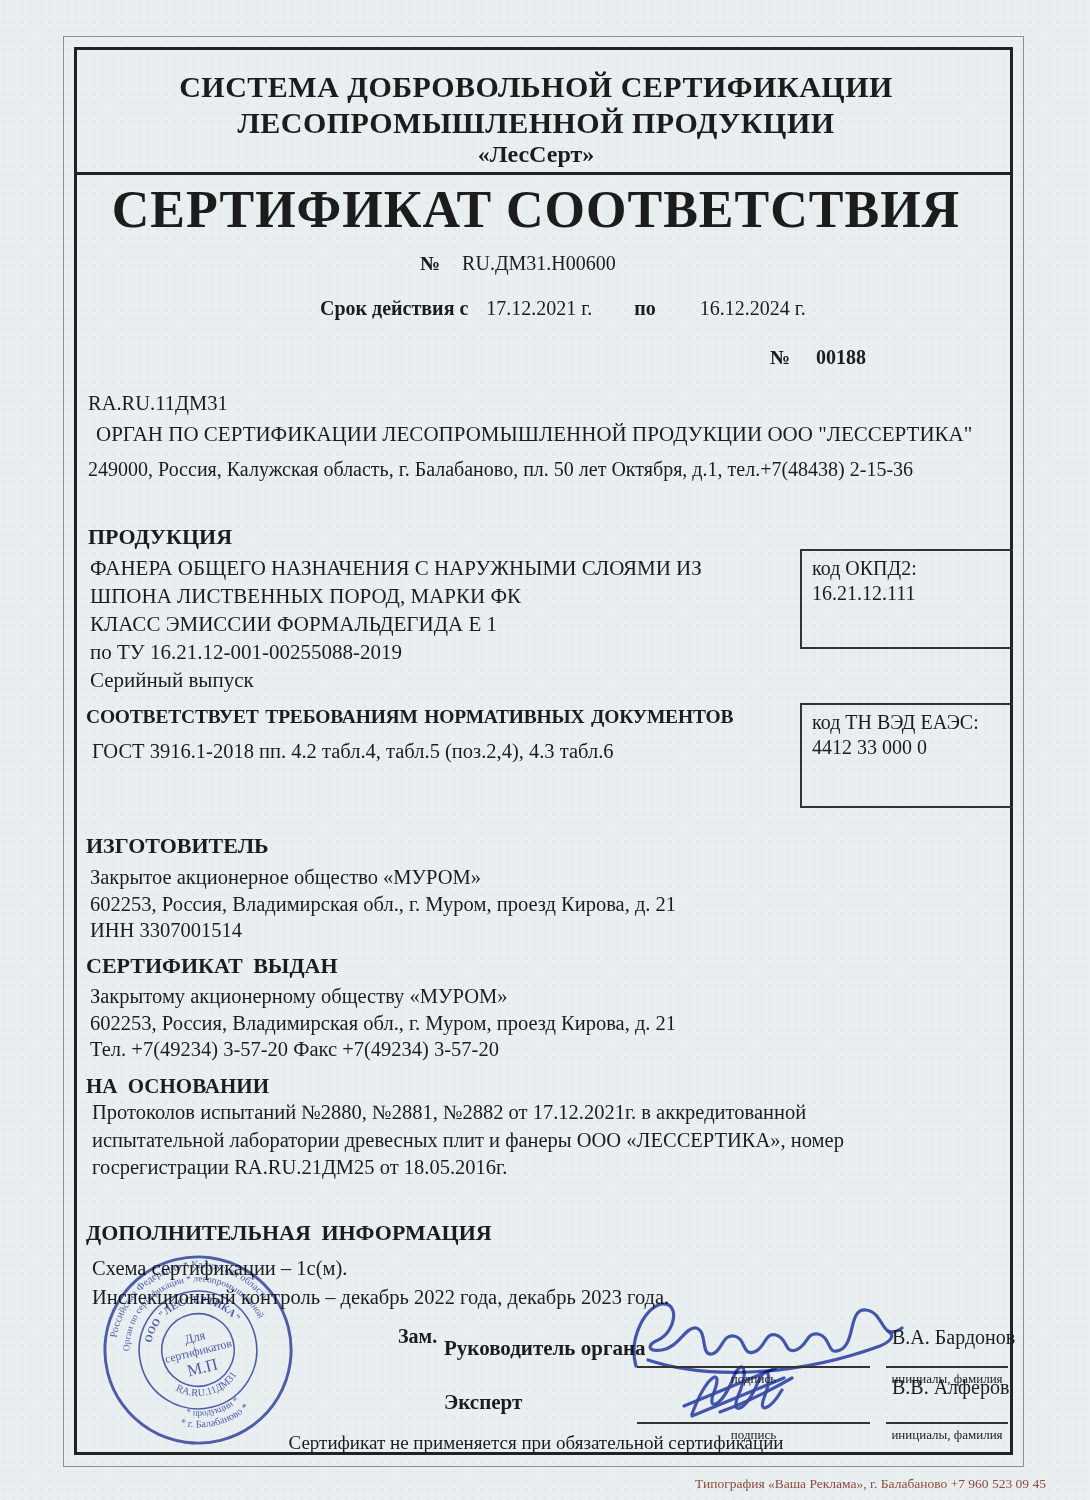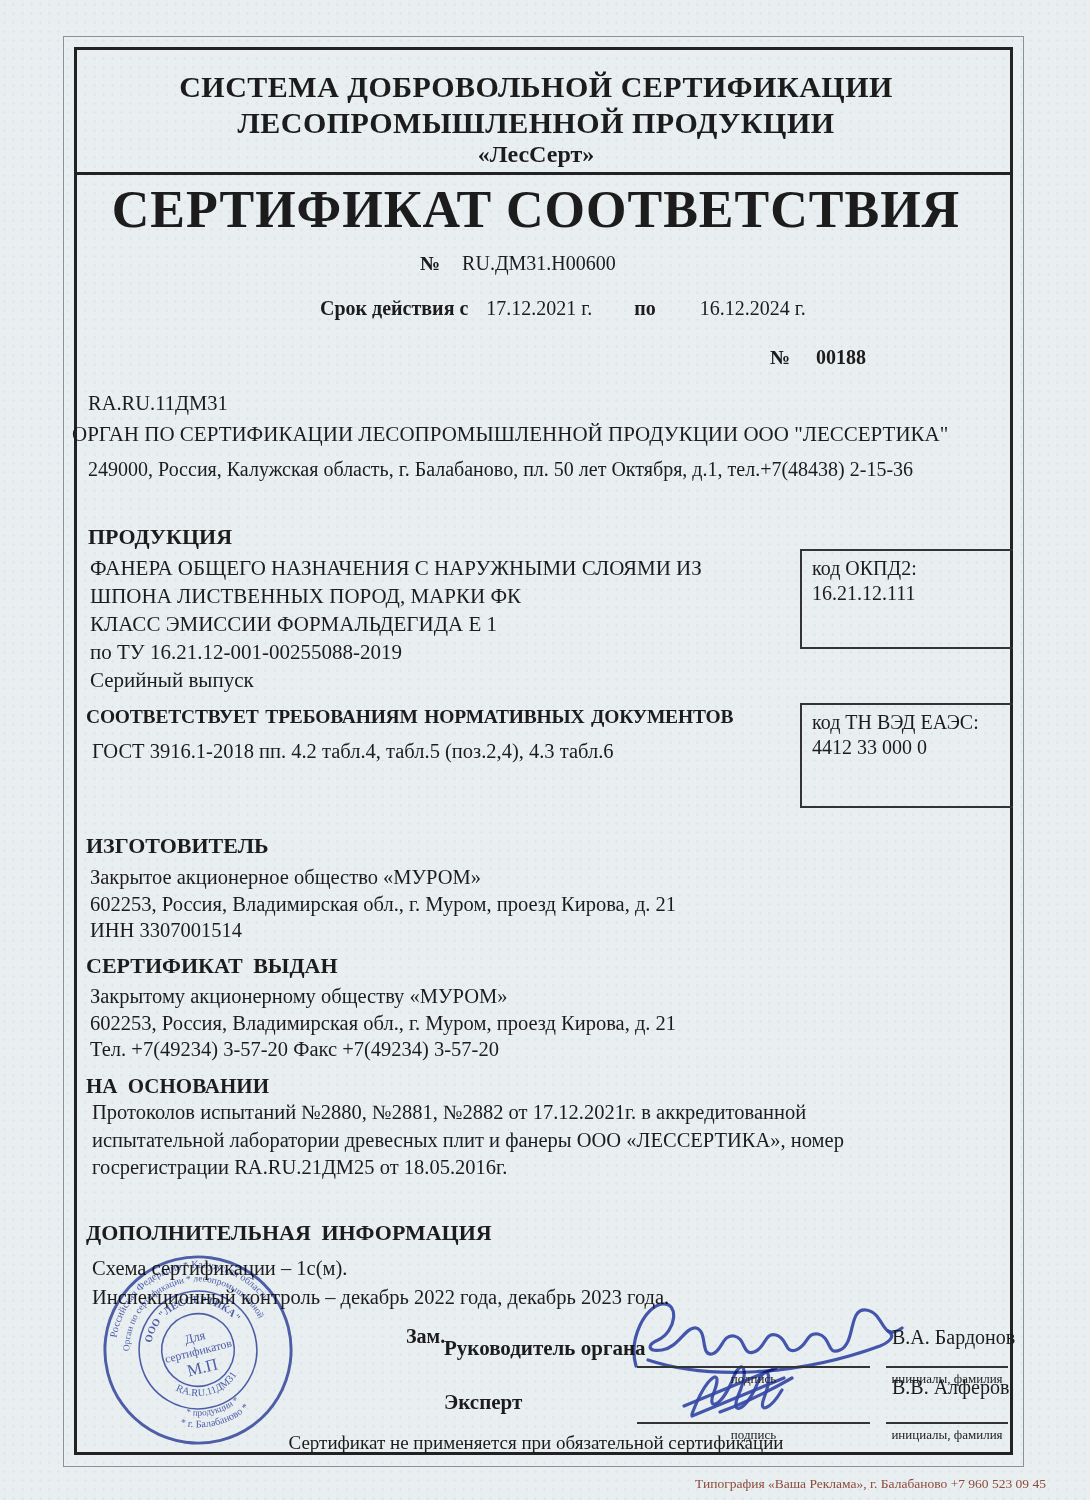--- a/index.html
+++ b/index.html
@@ -27,39 +27,39 @@
   .cert-no-row{ top:252px; left:420px; font-size:20px; display:flex; gap:22px; }
   .cert-no-row .no-sign{ font-weight:bold; }
   .validity-row{ top:297px; left:320px; font-size:20px; display:flex; }
   .validity-row .b{ font-weight:bold; }
   .validity-row .g1{ width:18px; } .validity-row .g2{ width:42px; } .validity-row .g3{ width:44px; }
   .form-no{ top:346px; left:770px; font-weight:bold; font-size:20px; display:flex; gap:26px; }
   .h-row{ left:88px; display:flex; align-items:baseline; gap:20px; }
   .sec-h{ font-weight:bold; font-size:22px; word-spacing:5px; }
   .body-t{ font-size:20.5px; }
   .org-h{ top:392px; }
-  .org-name{ top:422px; left:72px; font-size:21px; }
+  .org-name{ top:422px; left:96px; font-size:21px; }
   .org-addr{ top:458px; left:88px; font-size:20px; }
   .prod-h{ top:524px; left:88px; }
   .prod-lines{ top:554px; left:90px; line-height:28px; font-size:21px; }
   .code-box{ left:800px; width:213px; border:2px solid #333; border-right:none; font-size:20px; padding:6px 4px 6px 10px; }
   .okpd-box{ top:549px; height:100px; }
   .tnved-box{ top:703px; height:105px; }
   .code-box .code-val{ text-align:left; margin-top:2px; }
   .conf-h{ top:706px; left:86px; font-size:19.5px; width:710px; letter-spacing:-0.2px; word-spacing:2px; }
   .gost{ top:740px; left:92px; }
   .manuf-h{ top:833px; left:86px; }
   .manuf-lines{ top:864px; left:90px; line-height:26.5px; font-size:20.5px; }
   .issued-h{ top:953px; left:86px; }
   .issued-lines{ top:983px; left:90px; line-height:26.5px; font-size:20.5px; }
   .basis-h{ top:1074px; left:86px; font-size:21px; }
   .basis-lines{ top:1099px; left:92px; line-height:27.5px; font-size:20.5px; }
   .add-h{ top:1220px; left:86px; }
   .add-lines{ top:1254px; left:92px; line-height:29px; font-size:20.5px; }
-  .zam{ top:1325px; left:398px; font-weight:bold; font-size:20px;margin-left:8px; }
+  .zam{ top:1325px; left:398px; font-weight:bold; font-size:20px; }
   .role-head{ top:1336px; left:444px; font-weight:bold; font-size:21px; }
   .role-expert{ top:1390px; left:444px; font-weight:bold; font-size:21px; }
   .sig-line{ height:2px; background:#333; }
   .line-sig1{ left:637px; top:1366px; width:233px; }
   .line-name1{ left:886px; top:1366px; width:122px; }
   .line-sig2{ left:637px; top:1422px; width:233px; }
   .line-name2{ left:886px; top:1422px; width:122px; }
   .under-cap{ font-size:13px; text-align:center; color:#222; }
   .cap-sig1{ left:637px; top:1371px; width:233px; }
   .cap-name1{ left:876px; top:1371px; width:142px; }

